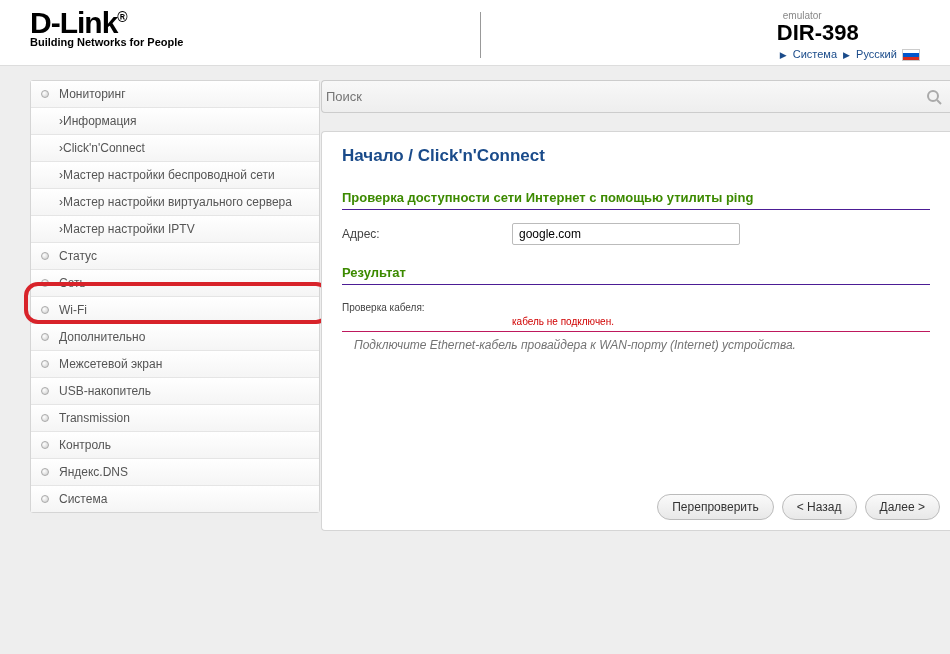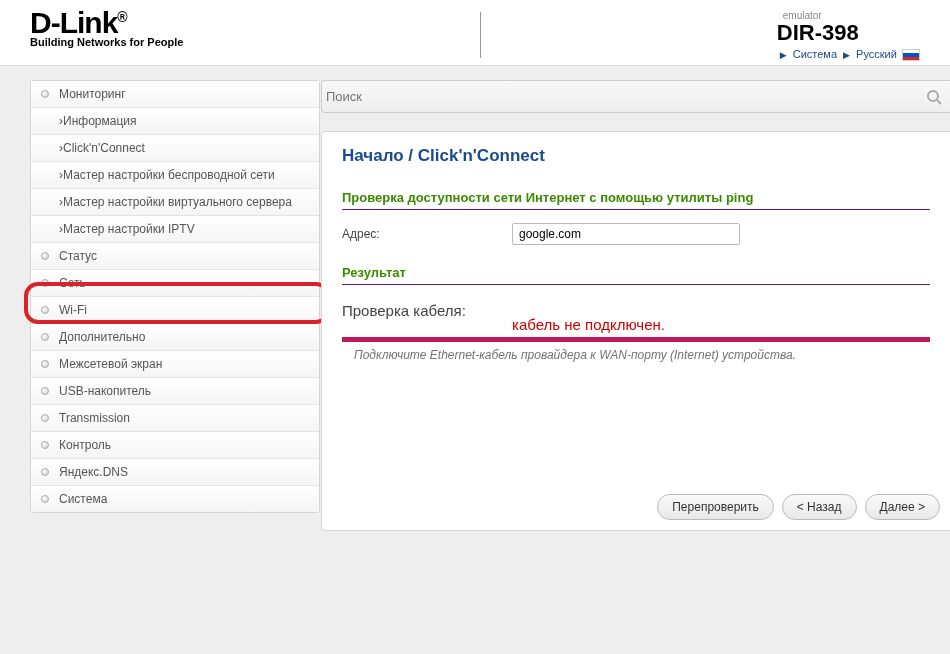--- a/index.html
+++ b/index.html
@@ -30,21 +30,21 @@
 .content { flex: 1; position: relative; }
 .search-bar { background: linear-gradient(#f8f8f8,#eeeeee); border: 1px solid #ccc; border-right: none; border-radius: 4px 0 0 4px; padding: 8px 4px; margin-bottom: 18px; position: relative; }
 .search-bar input { border: none; background: transparent; width: 100%; font-size: 13px; color: #999; outline: none; }
 .search-icon { position:absolute; right:8px; top:8px; width:16px; height:16px; }
 .page { background: #fff; border: 1px solid #d5d5d5; border-right: none; border-radius: 4px 0 0 4px; padding: 14px 20px 50px 20px; min-height: 400px; position: relative; }
 .breadcrumb { color: #1a4b8a; font-size: 17px; font-weight: bold; margin-bottom: 24px; }
 .section-title { color: #3c8a00; font-size: 13px; font-weight: bold; border-bottom: 1px solid #4c1d95; padding-bottom: 4px; margin-bottom: 13px; }
 .form-row { display: flex; align-items: center; margin-bottom: 20px; font-size: 12px; }
 .form-row label { width: 170px; color: #444; }
 .form-row input { border: 1px solid #bbb; padding: 3px 6px; width: 228px; font-size: 12px; border-radius: 2px;}
-.result-row { display: flex; font-size: 15px; padding: 4px 0; border-bottom: 5px solid #be185d; }
+.result-row { display: flex; font-size: 10px; padding: 4px 0; border-bottom: 1px solid #be185d; }
 .result-row .lbl { width: 170px; color: #444; }
 .result-row .val-err { color: #d00000; margin-top: 14px; }
 .note { font-style: italic; color: #737373; font-size: 12px; margin-top: 6px; margin-left: 12px; }
 .btnbar { position: absolute; bottom: 10px; right: 10px; display: flex; gap: 8px; }
 .btn { background: linear-gradient(#fafafa,#e8e8e8); border: 1px solid #bbb; border-radius: 13px; padding: 5px 14px; font-size: 12px; color: #333; cursor: pointer; }
 </style>
 </head>
 <body>
 
 <div class="header">

